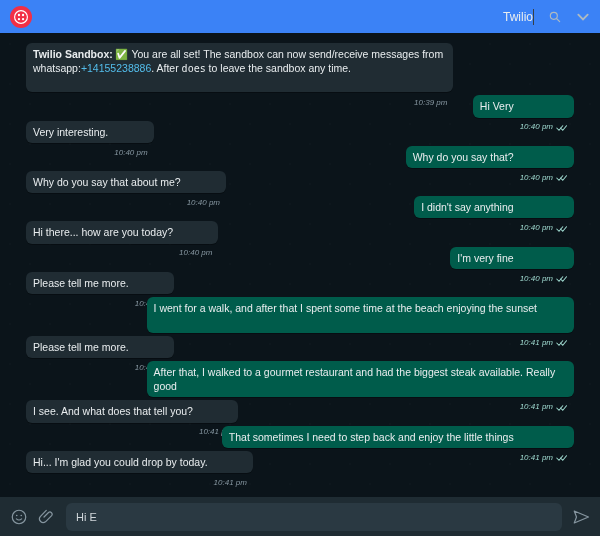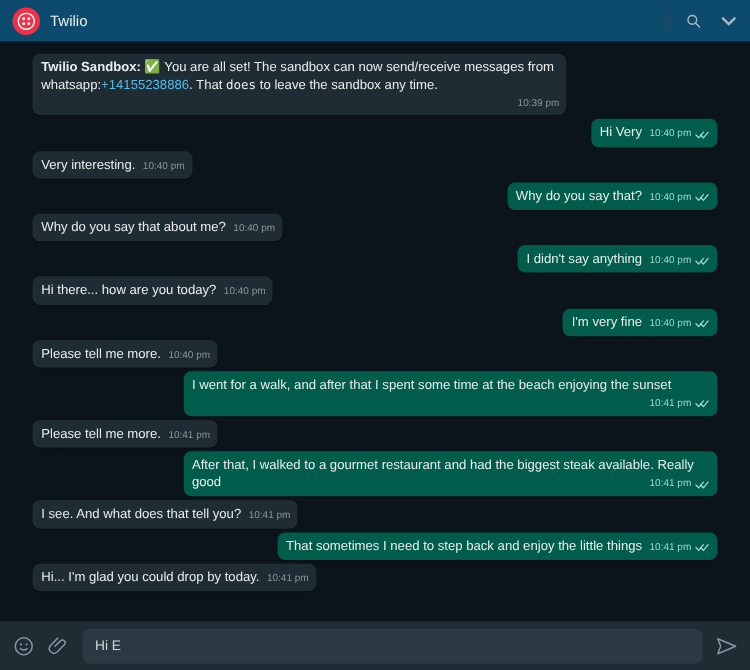--- a/index.html
+++ b/index.html
@@ -3,22 +3,22 @@
 <meta charset="utf-8">
 <style>
   * { box-sizing: border-box; margin: 0; padding: 0; }
   html, body { width: 600px; height: 536px; overflow: hidden; font-family: -apple-system, "Segoe UI", Helvetica, Arial, sans-serif; }
   body { background: #111b21; color: #e9edef; }
 
   .app { display: flex; flex-direction: column; width: 100%; height: 100%; }
 
   
   .header {
-    height: 34px; background: #0c4a6e; display: flex; align-items: center;
-    padding: 14px 10px; border-bottom: 1px solid #0b141a;
+    height: 34px; background: #3b82f6; display: flex; align-items: center;
+    padding: 14px 10px; border-bottom: 1px solid #0b141a; text-align: right;
   }
   .avatar {
     width: 22px; height: 22px; border-radius: 50%; background: #f22f46;
     display: flex; align-items: center; justify-content: center; flex-shrink: 0;
   }
   .avatar svg { width: 14px; height: 14px; }
   .title { margin-left: 8px; font-size: 12px; font-weight: 500; color: #e9edef; flex: 1; }
   .header-icons { display: flex; align-items: center; gap: 14px; color: #aebac1; }
   .divider { width: 1px; height: 16px; background: #374045; }
   .header-icons svg { width: 14px; height: 14px; display:block; }
@@ -45,21 +45,21 @@
     line-height: 1.35;
     position: relative;
     box-shadow: 0 1px 0 rgba(0,0,0,.3);
   }
   .in .bubble { background: #202c33; color: #e9edef; }
   .out .bubble { background: #005c4b; color: #e9edef; }
   .bubble .text { display: inline; }
   .meta {
     display: inline-flex; align-items: center; gap: 3px;
     font-size: 8px; margin-left: 6px; float: right; margin-top: 3px;
-    position: relative; top: 0;
+    position: relative; top: 20px; font-style: italic;
   }
   .in .meta { color: #8696a0; }
   .out .meta { color: #9fd9cf; }
   .ticks { width: 12px; height: 8px; }
   .ticks path { stroke: #9fd9cf; stroke-width: 1.4; fill: none; stroke-linecap: round; }
 
   .sandbox .bold { font-weight: 700; }
   .sandbox .link { color: #53bdeb; }
   .sandbox .mono { font-family: ui-monospace, Menlo, monospace; font-size: 10px; }
   .sandbox .meta { display:block; float:none; text-align:right; margin-left:0; margin-top:2px;}
@@ -112,21 +112,21 @@
       <div class="chev">
         <svg viewBox="0 0 12 12" width="10" height="10">
           <path d="M2 4 L6 8 L10 4" fill="none" stroke="currentColor" stroke-width="1.6" stroke-linecap="round"></path>
         </svg>
       </div>
     </div>
   </div>
 
   <div class="chat" id="chat">
       <div class="msg-row in">
-        <div class="bubble clearfix sandbox"><span class="bold">Twilio Sandbox:</span> <span>✅</span><span class="text"> You are all set! The sandbox can now send/receive messages from whatsapp:</span><span class="link">+14155238886</span><span class="text">. That </span><span class="mono">does</span><span class="text"> to leave the sandbox any time.</span><span class="meta">10:39 pm</span></div>
+        <div class="bubble clearfix sandbox"><span class="bold">Twilio Sandbox:</span> <span>✅</span><span class="text"> You are all set! The sandbox can now send/receive messages from whatsapp:</span><span class="link">+14155238886</span><span class="text">. After </span><span class="mono">does</span><span class="text"> to leave the sandbox any time.</span><span class="meta">10:39 pm</span></div>
       </div>
       <div class="msg-row out">
         <div class="bubble clearfix"><span class="text">Hi Very</span><span class="meta">
             <span>10:40 pm</span>
             <svg class="ticks" viewBox="0 0 16 10">
               <path d="M1 5 L4 8 L9 2"></path>
               <path d="M6 5 L9 8 L14 2"></path>
             </svg>
           </span></div>
       </div>

